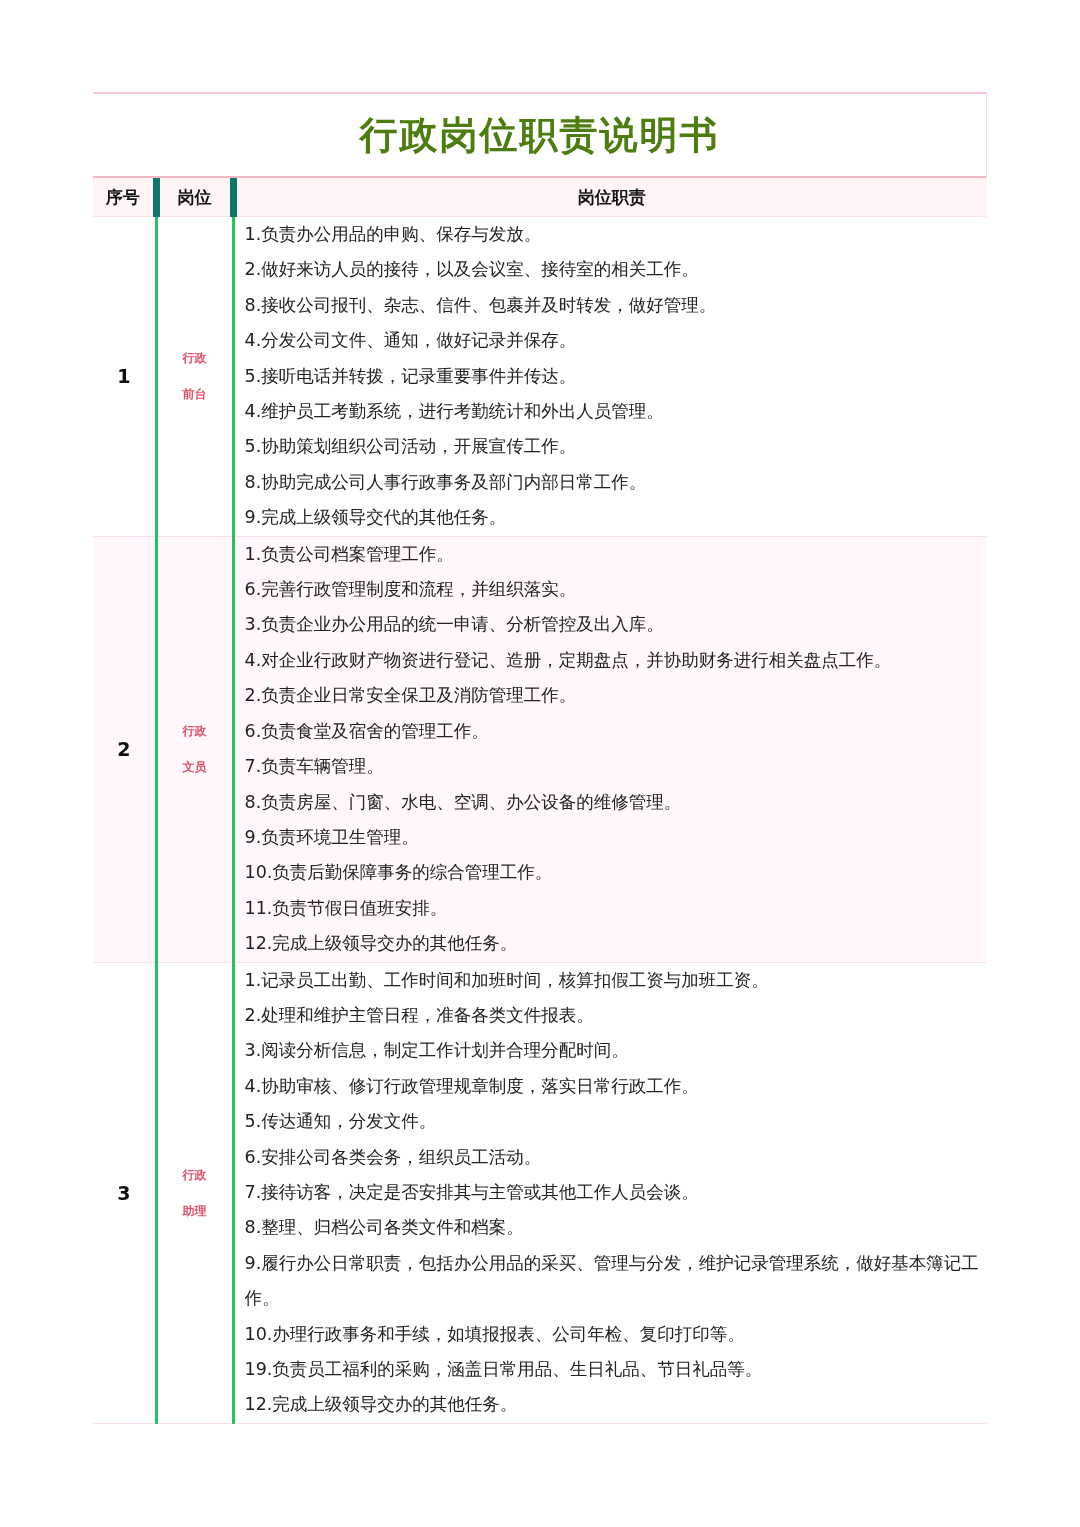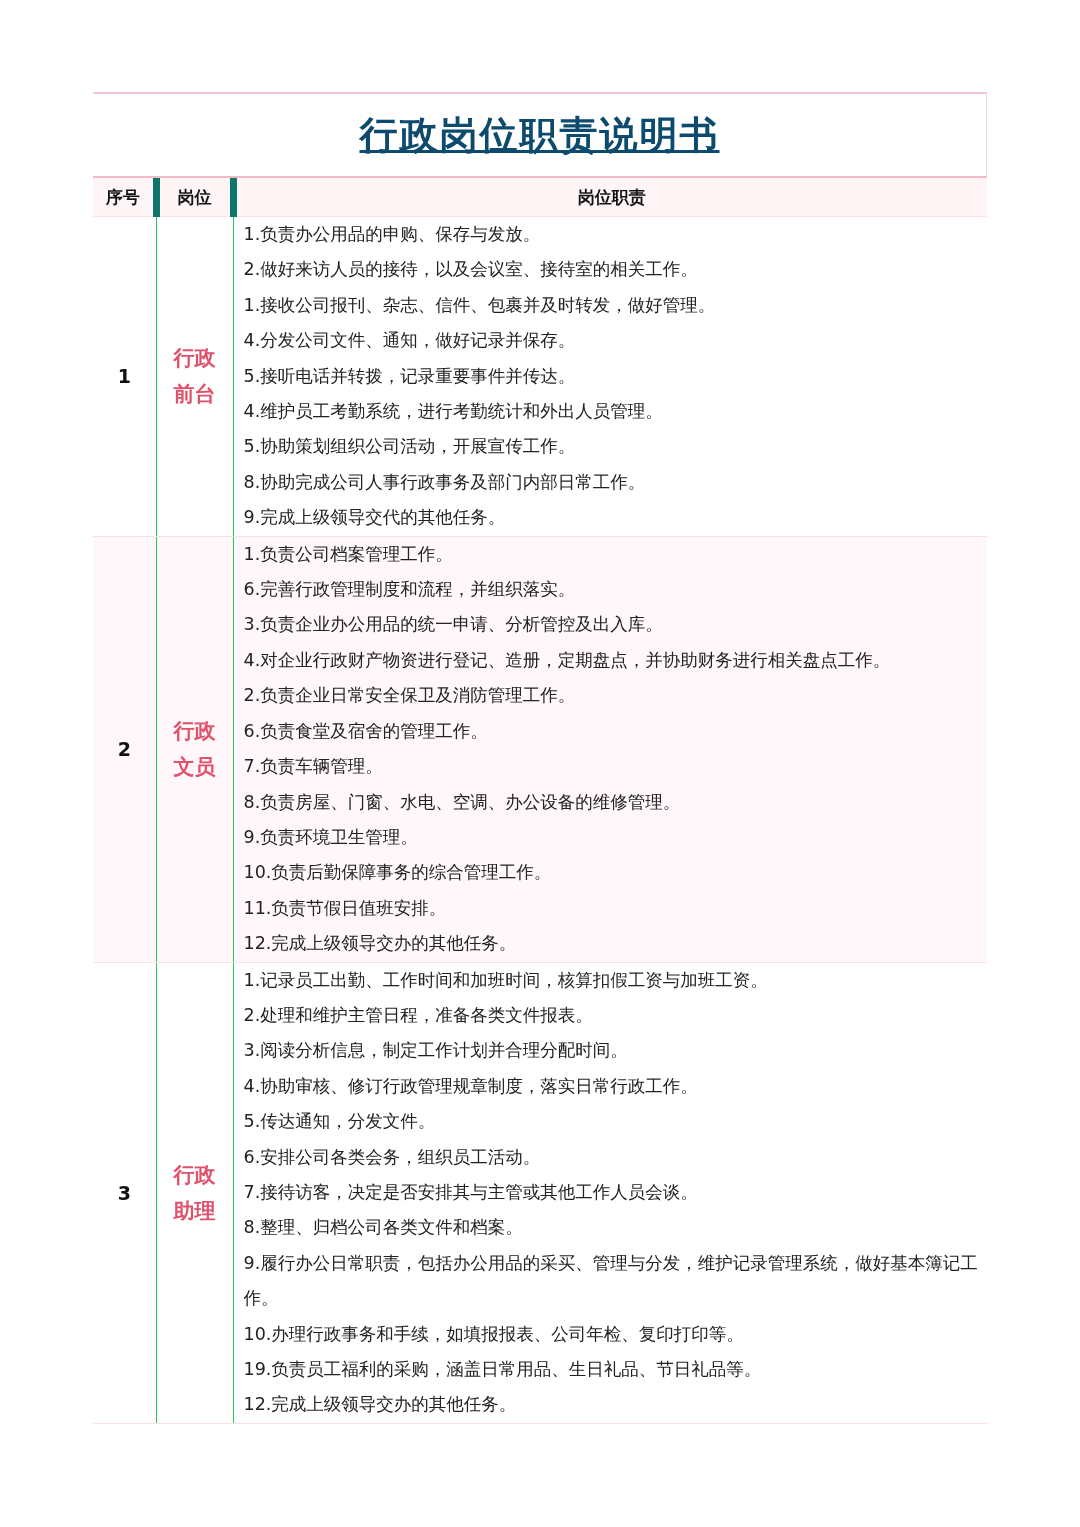--- a/index.html
+++ b/index.html
@@ -13,41 +13,41 @@
     }
     .title-box {
       height: 86px;
       border-top: 2px solid #f2c9d2;
       border-right: 1px solid #f3dde2;
       border-bottom: 2px solid #f2b8c4;
       display: flex; align-items: center; justify-content: center;
       box-sizing: border-box;
     }
     .title {
-      font-size: 38px; font-weight: bold; color: #0c4a6e; letter-spacing: 2px; text-decoration: underline;
+      font-size: 38px; font-weight: bold; color: #4d7c0f; letter-spacing: 2px;
     }
     table {
       width: 100%; border-collapse: collapse; table-layout: fixed;
     }
     col.c1 { width: 63px; }
     col.c2 { width: 77px; }
     col.c3 { width: auto; }
     th {
       height: 36px; background: #fff5f7; font-size: 17px; font-weight: bold;
       color: #111; border-left: 7px solid #0f766e; border-bottom: 1px solid #fbe3e8;
     }
     th:first-child { border-left: none; }
     td {
-      vertical-align: middle; border-left: 1px solid #22c55e;
+      vertical-align: middle; border-left: 3px solid #22c55e;
       border-bottom: 1px solid #fbe0e6;
     }
     td:first-child { border-left: none; }
     tr.alt td { background: #fff7f9; margin-top: 16px; }
     .num { text-align: center; font-weight: bold; font-size: 19px; color: #111; }
-    .pos { text-align: center; font-weight: bold; font-size: 21px; color: #e0526b; line-height: 36px; }
+    .pos { text-align: center; font-weight: bold; font-size: 12px; color: #e0526b; line-height: 36px; }
     .pos span { display: block; }
     .duties { padding: 0 8px 0 10px; }
     .duty {
       font-size: 17.5px; line-height: 35.4px; color: #222;
     }
   </style>
 </head>
 <body>
 
 <div class="doc">
@@ -70,21 +70,21 @@
     <tbody id="tbody">
         <tr>
           <td class="num">1</td>
           <td class="pos">
             <span>行政</span>
             <span>前台</span>
           </td>
           <td class="duties">
             <div class="duty">1.负责办公用品的申购、保存与发放。</div>
             <div class="duty">2.做好来访人员的接待，以及会议室、接待室的相关工作。</div>
-            <div class="duty">1.接收公司报刊、杂志、信件、包裹并及时转发，做好管理。</div>
+            <div class="duty">8.接收公司报刊、杂志、信件、包裹并及时转发，做好管理。</div>
             <div class="duty">4.分发公司文件、通知，做好记录并保存。</div>
             <div class="duty">5.接听电话并转拨，记录重要事件并传达。</div>
             <div class="duty">4.维护员工考勤系统，进行考勤统计和外出人员管理。</div>
             <div class="duty">5.协助策划组织公司活动，开展宣传工作。</div>
             <div class="duty">8.协助完成公司人事行政事务及部门内部日常工作。</div>
             <div class="duty">9.完成上级领导交代的其他任务。</div>
           </td>
         </tr>
         <tr class="alt">
           <td class="num">2</td>

